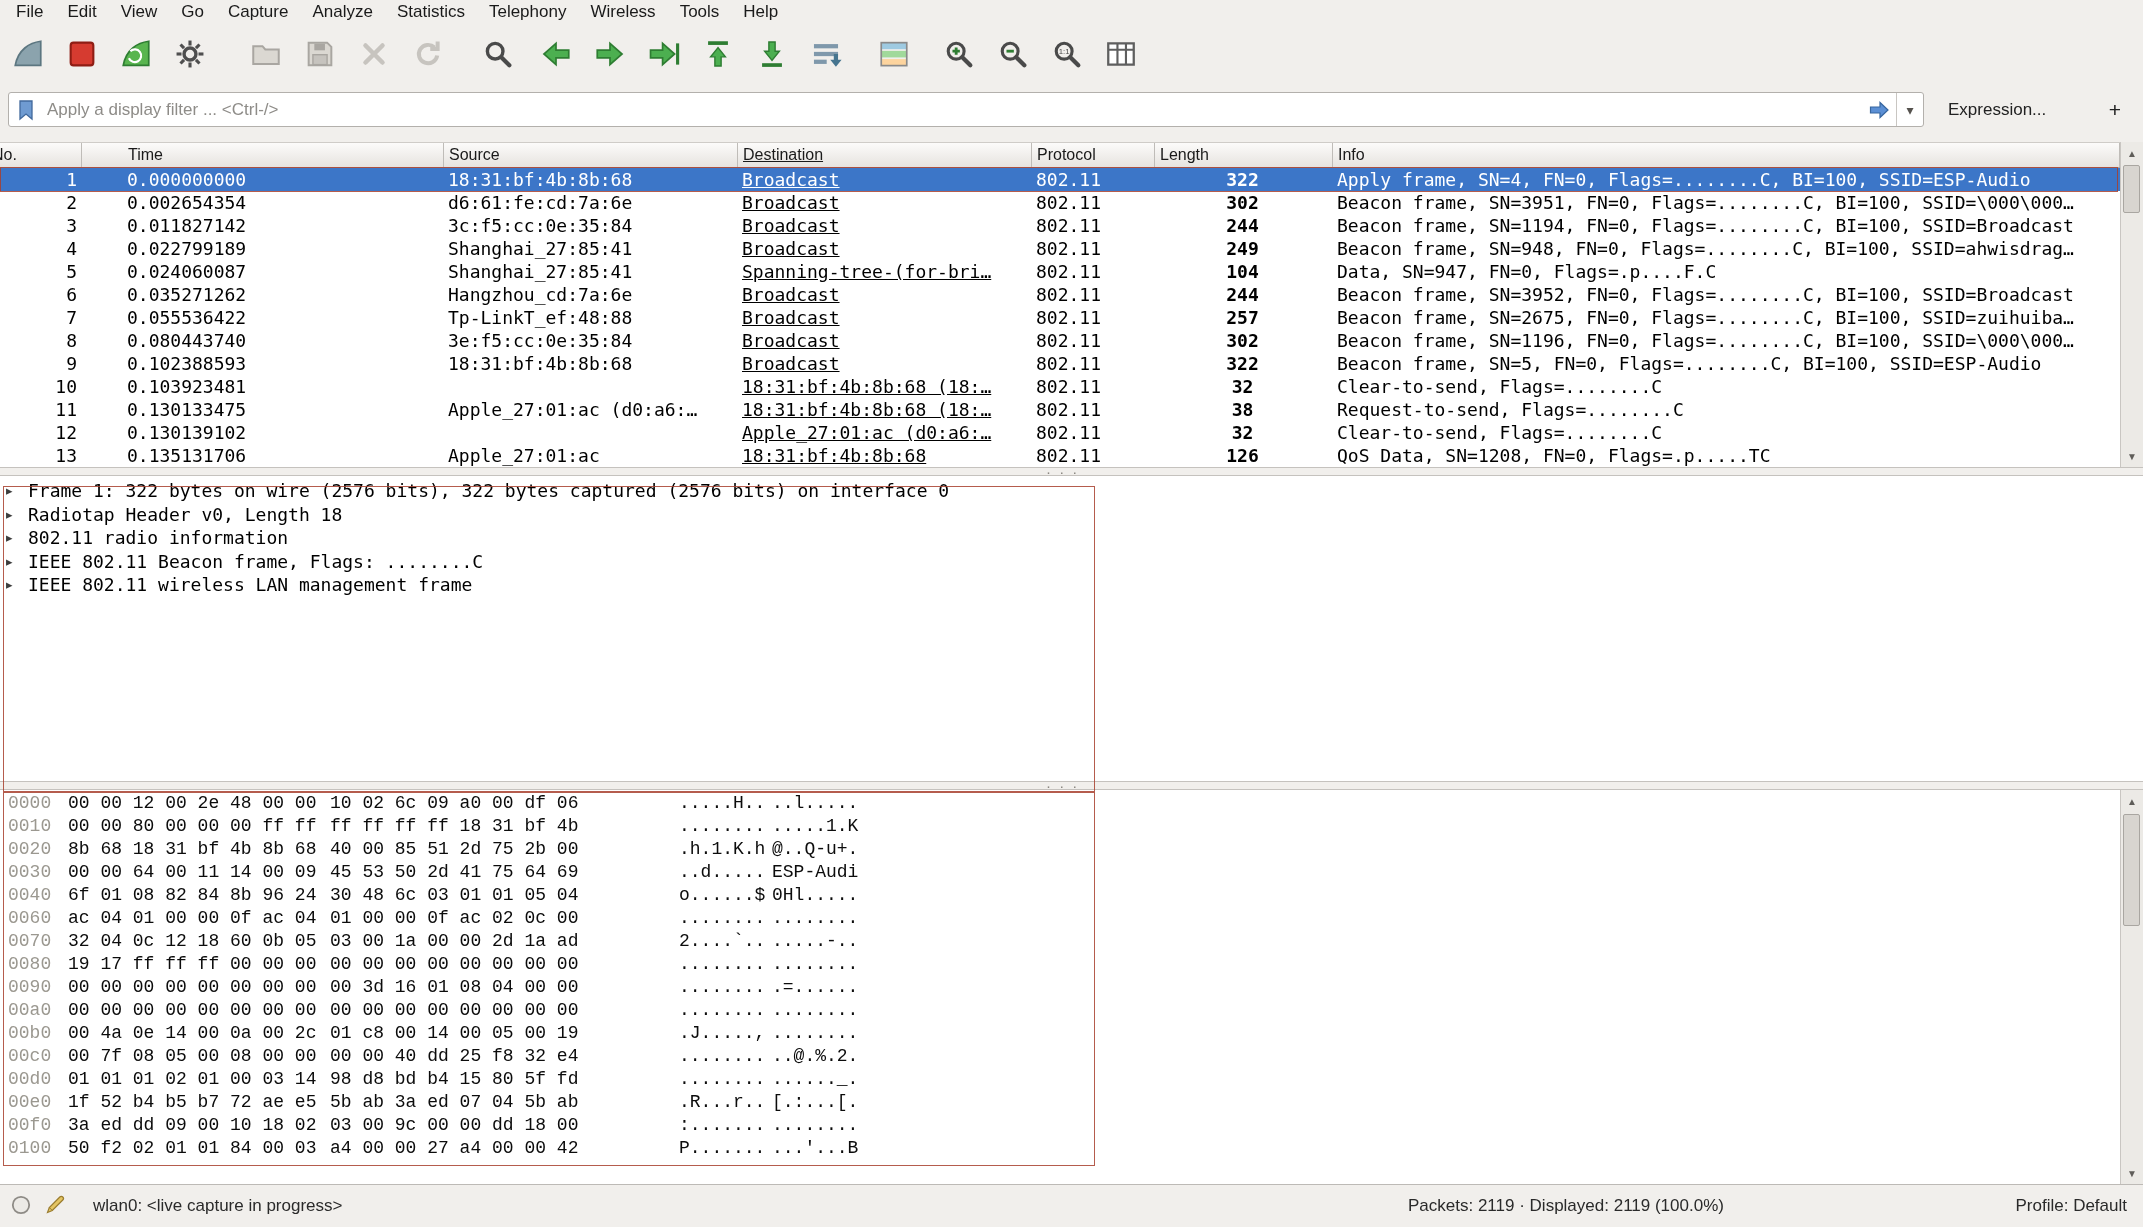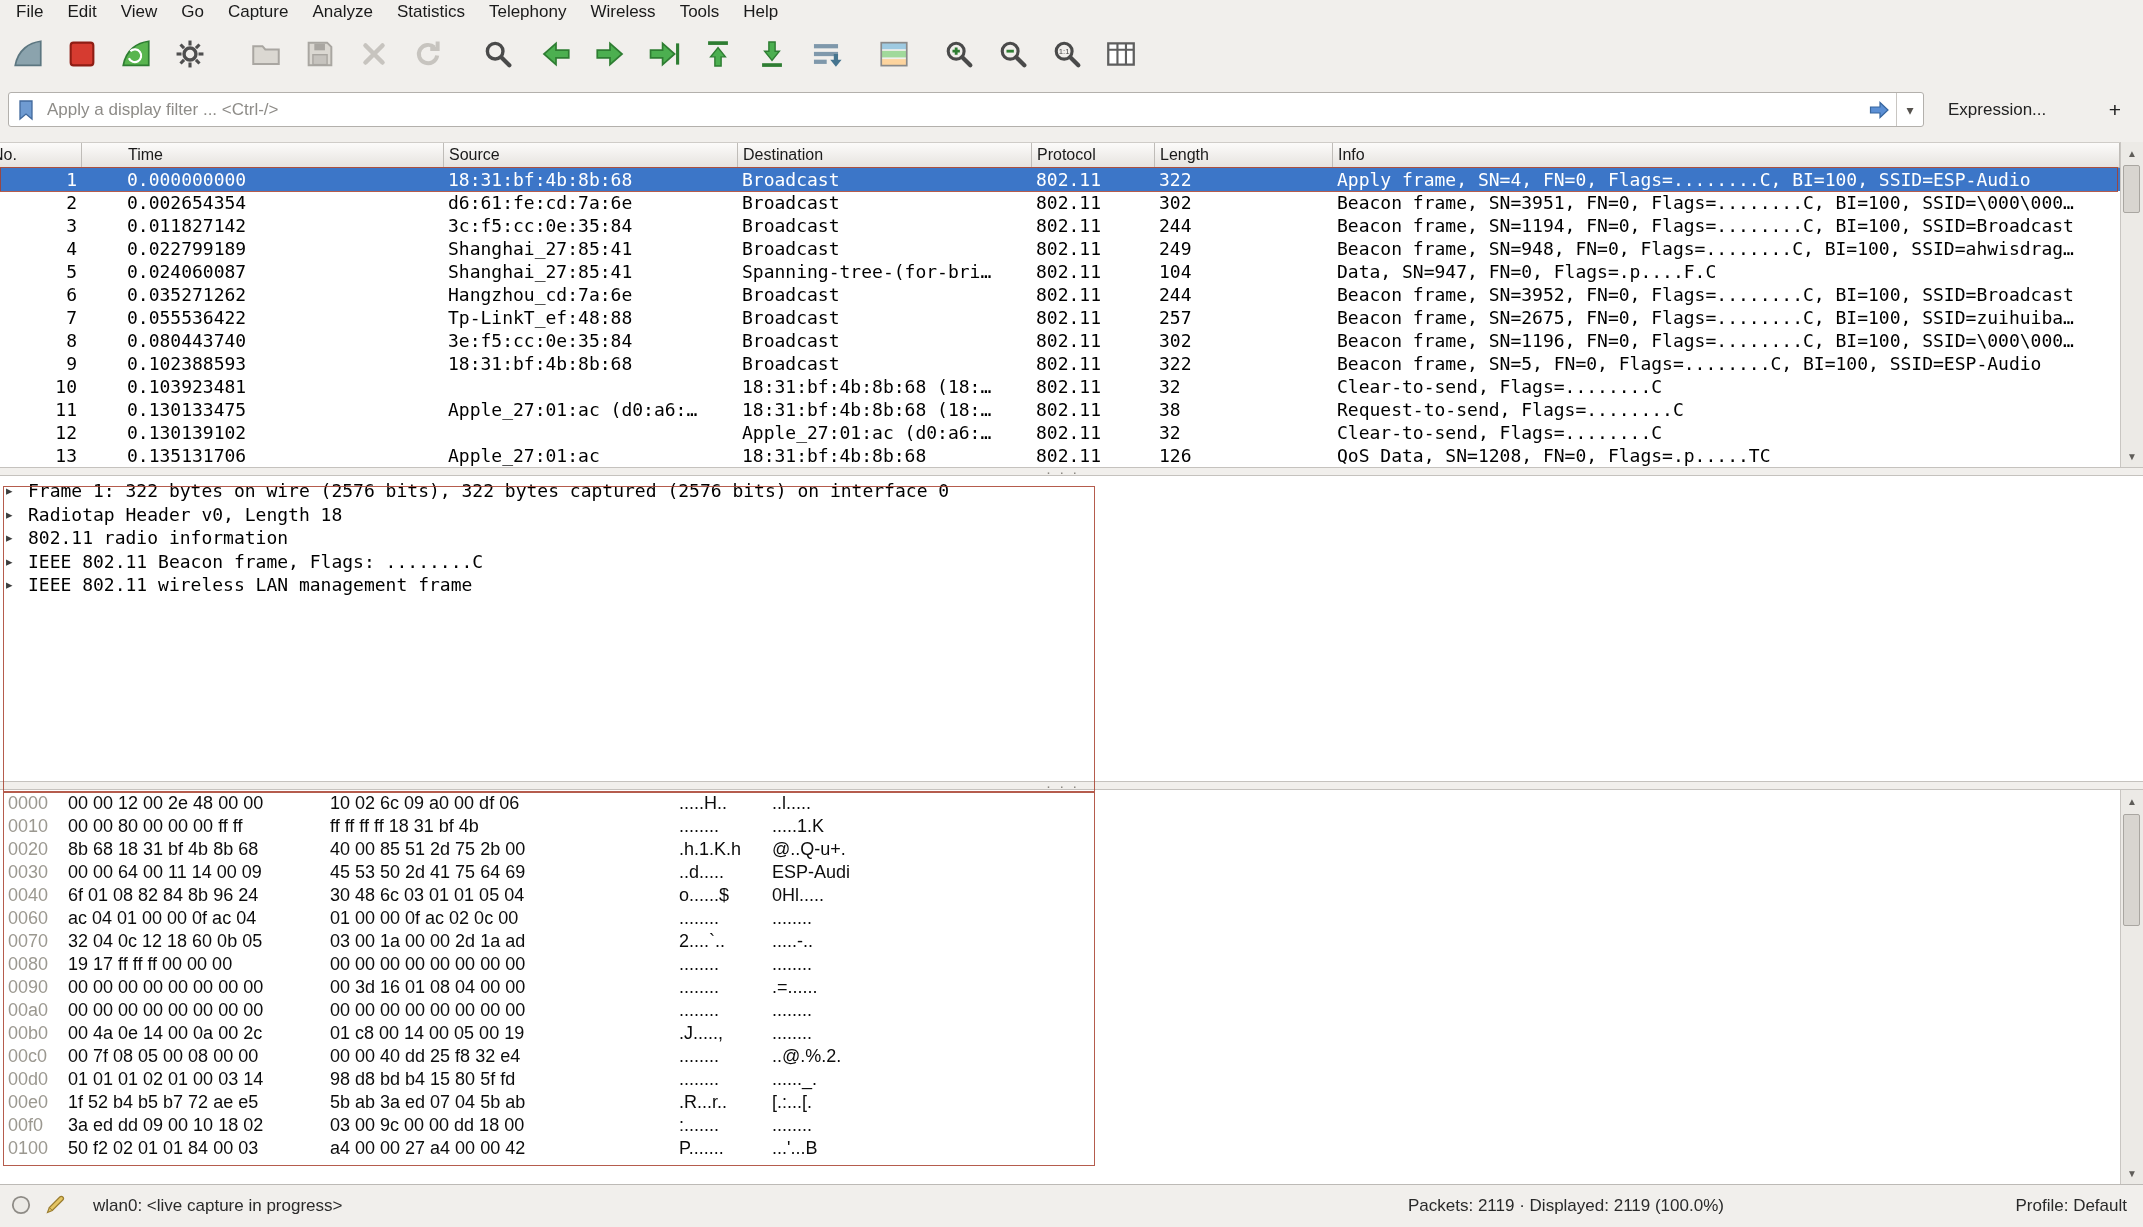--- a/index.html
+++ b/index.html
@@ -26,51 +26,51 @@
   .chev::before{content:"▾";font-size:14px;}
   .expression-btn{position:absolute;left:1934px;top:10px;height:32px;padding:0 14px;display:flex;align-items:center;font-size:17px;color:#222;}
   .add-btn{position:absolute;left:2098px;top:10px;width:34px;height:32px;display:flex;align-items:center;justify-content:center;font-size:21px;color:#222;}
   
   #plist-header{position:absolute;top:142px;left:0;width:2120px;height:26px;display:flex;background:linear-gradient(#fcfbfa,#e6e3df);border-top:1px solid #cfccc8;border-bottom:1px solid #aeaba7;box-sizing:border-box;font-size:16px;}
   .hcell{border-right:1px solid #bfbcb8;display:flex;align-items:center;padding-left:5px;box-sizing:border-box;overflow:hidden;white-space:nowrap;}
   .hcell.c0{padding-left:0;text-indent:-8px;}
   .c0{width:82px;}
   .c1{width:321px;margin-left:41px;}
   .c2{width:294px;}
-  .c3{width:294px;}
+  .c3{width:294px;text-decoration:underline;}
   .c4{width:123px;}
   .c5{width:178px;}
   .c6{flex:1;}
   #plist-rows{position:absolute;top:168px;left:0;width:2120px;height:299px;background:#ffffff;overflow:hidden;font-family:"DejaVu Sans Mono",monospace;font-size:18px;}
   .prow{display:flex;height:23px;line-height:23px;color:#000;}
   .prow.selected{background:#3c76c8;color:#ffffff;}
   .pcell{box-sizing:border-box;padding-left:4px;overflow:hidden;white-space:nowrap;}
   .pcell.c0{text-align:right;padding-left:0;padding-right:5px;}
-  .pcell.c5{text-align:left;padding-right:7px;}
+  .pcell.c5{text-align:center;padding-right:7px;font-weight:bold;}
   
   .vscroll{position:absolute;width:23px;background:#eceae6;border-left:1px solid #c9c6c2;box-sizing:border-box;}
   #plist-scroll{left:2120px;top:142px;height:325px;}
   #hex-scroll{left:2120px;top:790px;height:394px;}
   .scroll-btn{position:absolute;left:0;width:22px;height:22px;display:flex;align-items:center;justify-content:center;color:#5f5d59;font-size:10px;}
   .scroll-btn.up{top:0;}
   .scroll-btn.down{bottom:0;}
   .scroll-btn.up::before{content:"▲";}
   .scroll-btn.down::before{content:"▼";}
   .sthumb{position:absolute;left:2px;width:17px;background:#d8d5d0;border:1px solid #a9a6a1;border-radius:2px;box-sizing:border-box;}
   
   .splitter{position:absolute;left:0;right:0;height:9px;background:#f1efec;border-top:1px solid #c5c2be;border-bottom:1px solid #c5c2be;box-sizing:border-box;}
   #split1{top:467px;}
   #split2{top:781px;}
   .splitter::after{content:"· · ·";position:absolute;left:1046px;top:-5px;color:#8a8781;font-size:15px;letter-spacing:2px;}
   
   #details{position:absolute;top:476px;left:0;width:2143px;height:305px;background:#ffffff;box-sizing:border-box;padding-top:3px;font-family:"DejaVu Sans Mono",monospace;font-size:18px;}
   .dline{height:23.5px;line-height:23.5px;display:flex;align-items:center;padding-left:6px;white-space:pre;color:#000;}
   .dexp{width:16px;margin-right:6px;color:#3c3c3c;font-size:13px;font-family:"DejaVu Sans",sans-serif;}
   
-  #hexpane{position:absolute;top:790px;left:0;width:2120px;height:394px;background:#ffffff;overflow:hidden;font-family:Liberation Sans, sans-serif;font-size:18px;}
+  #hexpane{position:absolute;top:790px;left:0;width:2120px;height:394px;background:#ffffff;overflow:hidden;font-family:Liberation Mono, monospace;font-size:18px;}
   #hexrows{padding-top:2px;}
   .hrow{position:relative;height:23px;line-height:23px;white-space:pre;color:#0c0c0c;}
   .hoff{position:absolute;left:8px;color:#9b9890;}
   .hx1{position:absolute;left:68px;}
   .hx2{position:absolute;left:330px;}
   .ha1{position:absolute;left:679px;}
   .ha2{position:absolute;left:772px;}
   
   #statusbar{position:absolute;top:1184px;left:0;right:0;height:43px;background:#f1efec;border-top:1px solid #bdbab6;box-sizing:border-box;font-size:17px;color:#2a2a2a;}
   .sb-icon{position:absolute;top:9px;width:26px;height:26px;display:flex;align-items:center;justify-content:center;}

